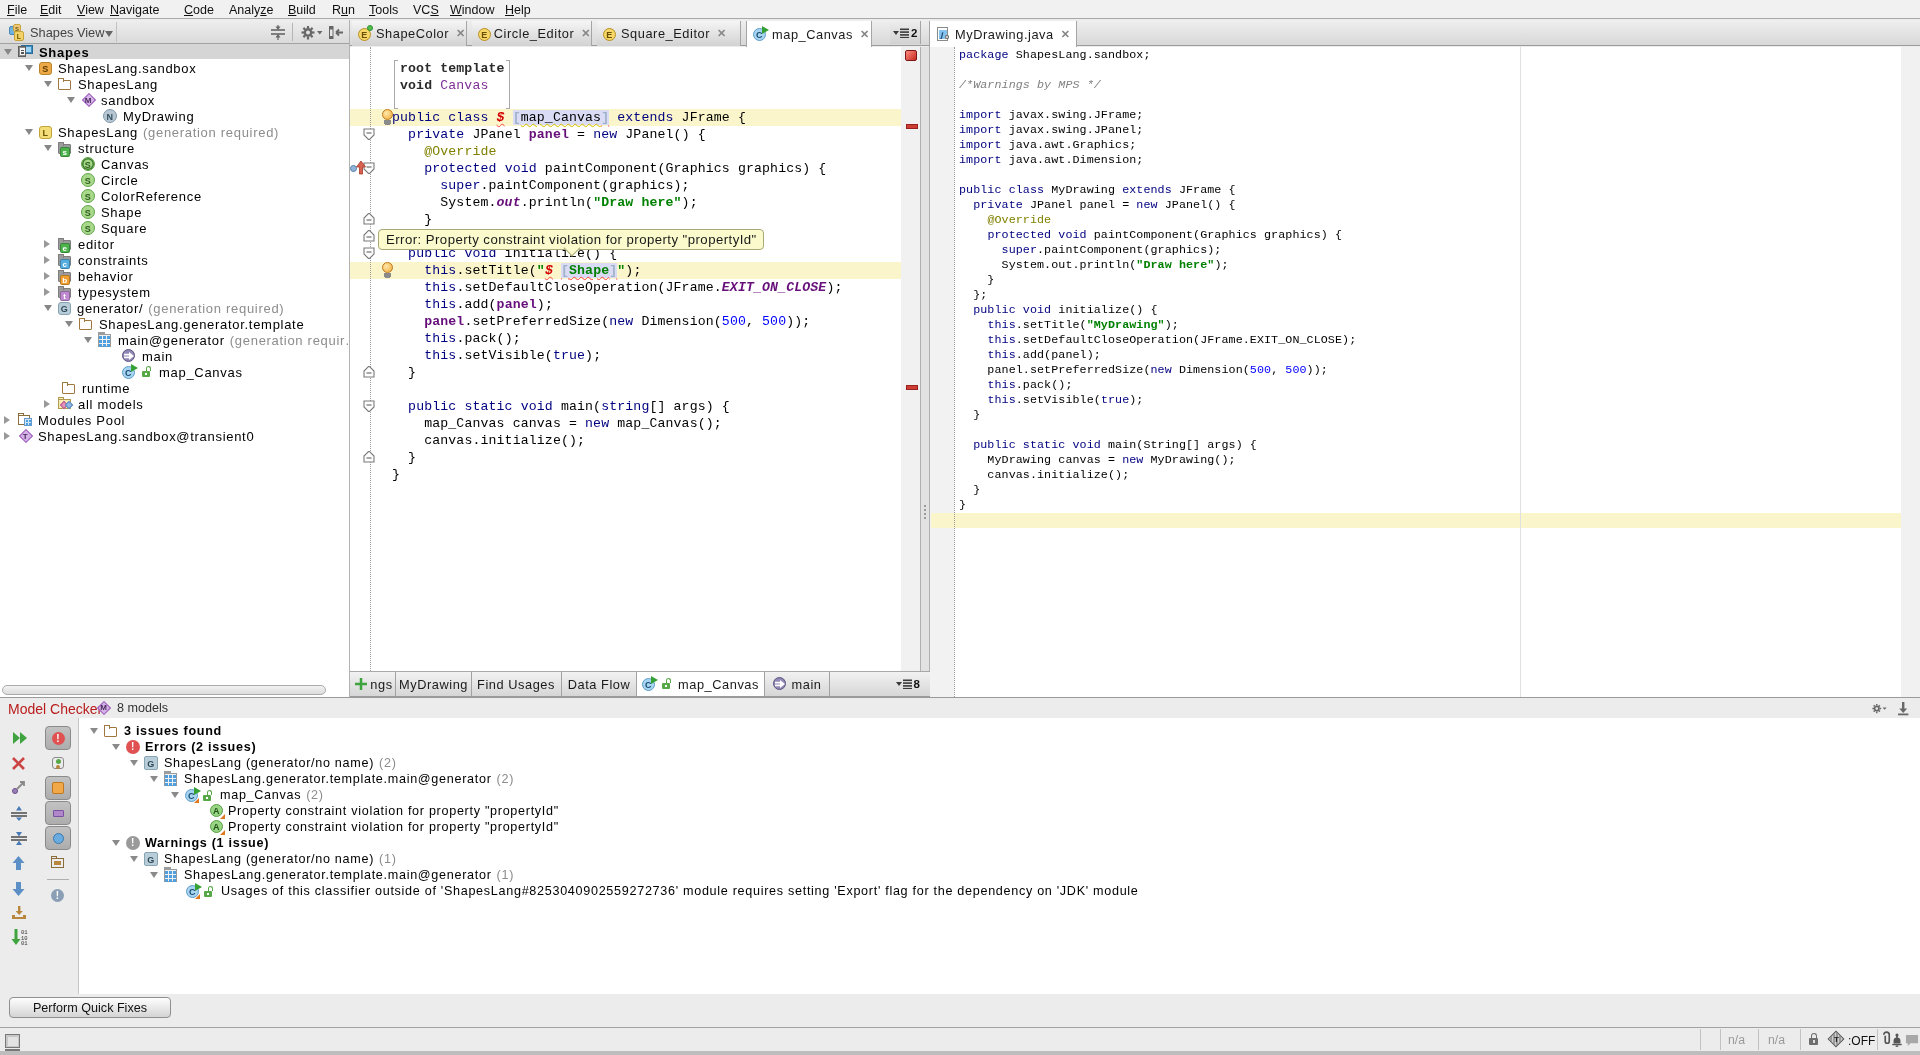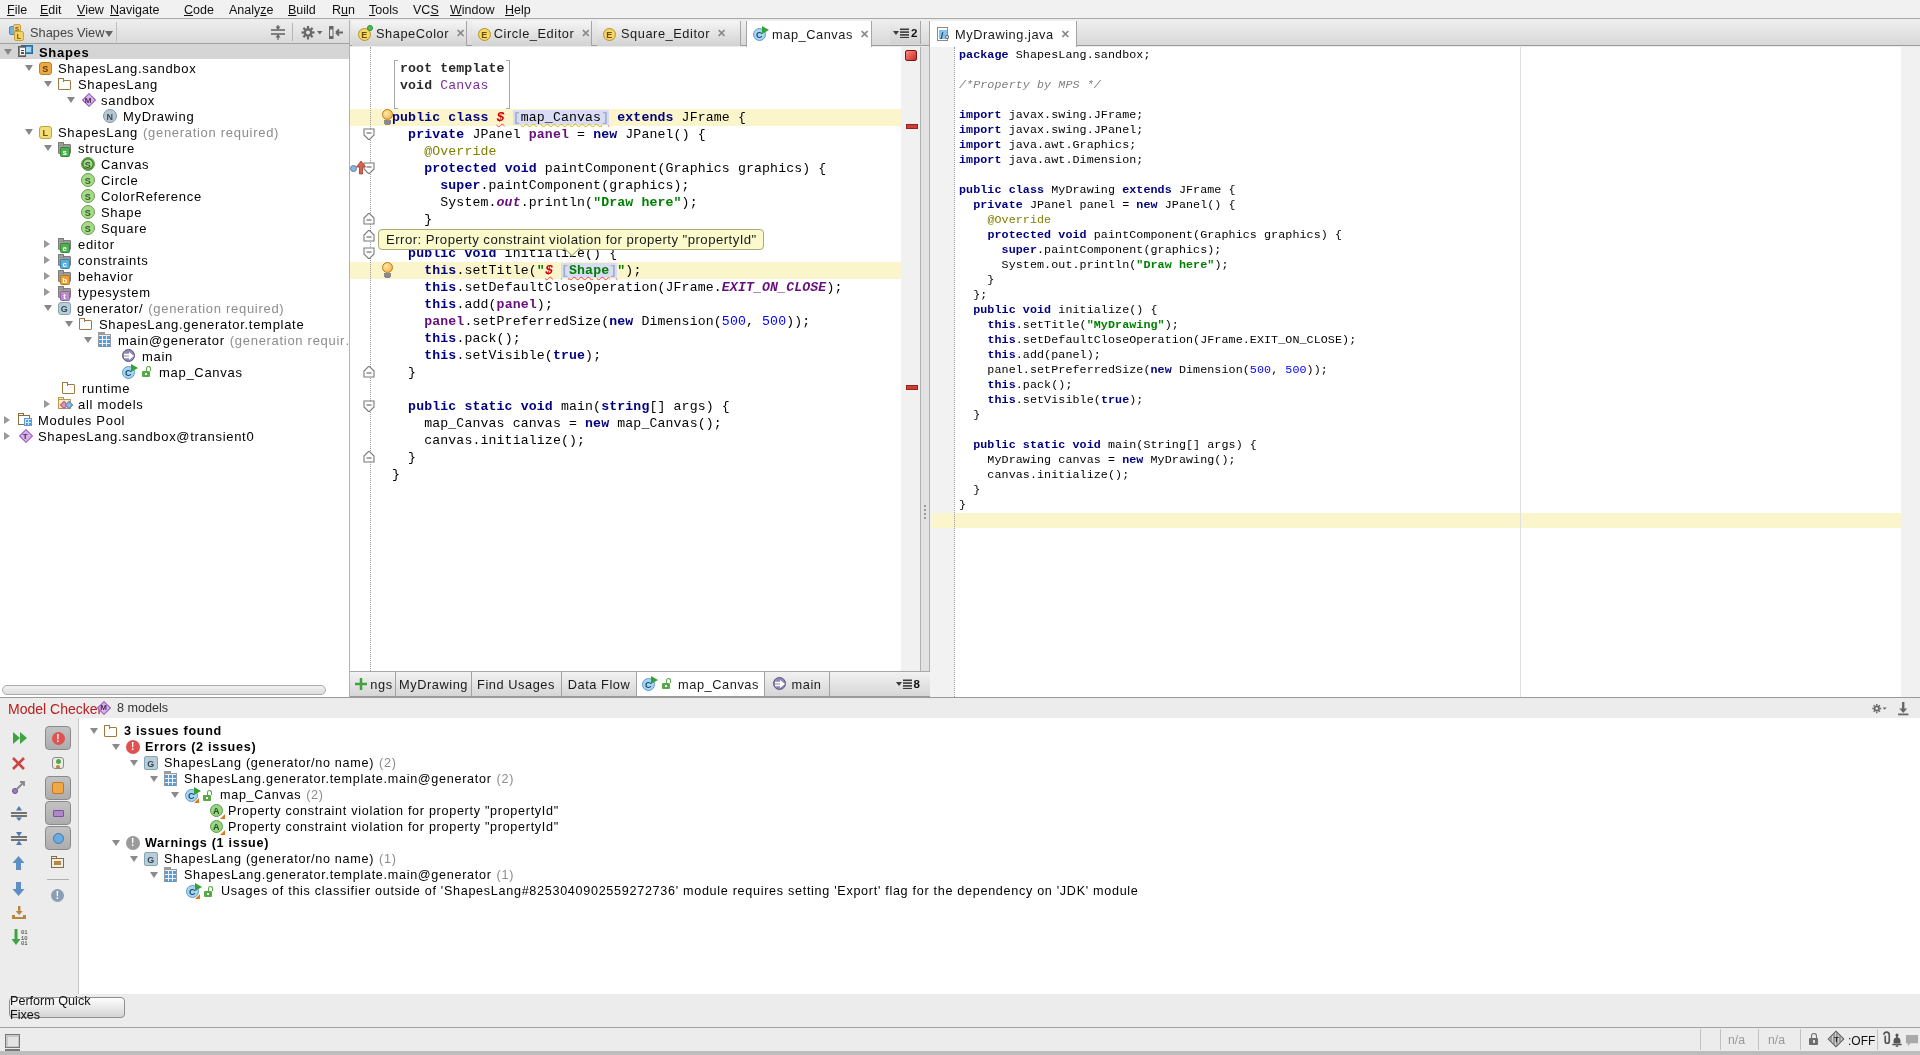--- a/index.html
+++ b/index.html
@@ -19,21 +19,21 @@
 .lic{display:inline-block;width:14px;height:14px;border-radius:3px;font:bold 9px "Liberation Sans";text-align:center;line-height:14px}
 
 .trow{position:absolute;height:16px;display:flex;align-items:center;font-size:13px;letter-spacing:0.7px;color:#000;white-space:nowrap}
 .tri-d{width:0;height:0;border-left:4.5px solid transparent;border-right:4.5px solid transparent;border-top:6px solid #878787;display:inline-block}
 .tri-r{width:0;height:0;border-top:4.5px solid transparent;border-bottom:4.5px solid transparent;border-left:6px solid #9a9a9a;display:inline-block}
 .gray{color:#8c8c8c}
 
 pre{font-family:"Liberation Mono",monospace;white-space:pre}
 #mcode{left:392px;top:108.5px;font-size:13.2px;line-height:17px;letter-spacing:0.13px}
 #rcode{left:959px;top:48px;font-size:11.7px;line-height:15px;letter-spacing:0.08px}
-.k{color:#000080;font-weight:bold}
+.k{color:#000080;font-weight:normal}
 .s{color:#008000;font-weight:bold}
 .n{color:#0000ff}
 .f{color:#660e7a;font-weight:bold}
 .sf{color:#660e7a;font-weight:bold;font-style:italic}
 .an{color:#808000}
 .cm{color:#808080;font-style:italic}
 .errc{color:#d40000;font-weight:bold;font-style:italic}
 .cell{background:#d9dcf4}
 .cbr{color:#9fb2c9;background:#d9dcf4;font-weight:bold}
 .wr{text-decoration:underline wavy #ff4040 1px;text-underline-offset:2px}
@@ -398,21 +398,21 @@
     </svg>
 <div class="ab" style="left:913.5px;top:678px;font:bold 11.5px 'Liberation Sans';color:#111;z-index:5">8</div>
 <div class="ab" style="left:930px;top:47px;width:990px;height:650px;background:#fff"></div>
 <div class="ab" style="left:930px;top:47px;width:24px;height:650px;background:#f2f2f2"></div>
 <div class="ab band" style="left:931px;top:513px;width:970px;height:15px"></div>
 <div class="ab" style="left:954px;top:47px;width:0;height:650px;border-left:1px dotted #9a9a9a"></div>
 <div class="ab" style="left:1520px;top:47px;width:1px;height:650px;background:#e0e0e0"></div>
 <div class="ab" style="left:1901px;top:47px;width:19px;height:650px;background:#f1f1f1"></div>
 <pre class="ab" id="rcode"><span class="k">package</span> ShapesLang.sandbox;
 
-<span class="cm">/*Property by MPS */</span>
+<span class="cm">/*Warnings by MPS */</span>
 
 <span class="k">import</span> javax.swing.JFrame;
 <span class="k">import</span> javax.swing.JPanel;
 <span class="k">import</span> java.awt.Graphics;
 <span class="k">import</span> java.awt.Dimension;
 
 <span class="k">public class</span> MyDrawing <span class="k">extends</span> JFrame {
   <span class="k">private</span> JPanel panel = <span class="k">new</span> JPanel() {
     <span class="an">@Override</span>
     <span class="k">protected void</span> paintComponent(Graphics graphics) {
@@ -609,21 +609,21 @@
       </span>ShapesLang.generator.template.main@generator <span class="gray" style="margin-left:5px">(1)</span></div>
 <div class="trow" style="left:186px;top:883px;font-size:12.6px"><span style="position:relative;display:inline-block;width:15px;height:15px;margin-right:2px">
         <span style="position:absolute;width:13px;height:13px;top:1px;border-radius:50%;background:#a6d4f2;border:1px solid #5d9cc8;font:bold 9px 'Liberation Sans';color:#1a4a6b;text-align:center;line-height:12px;display:inline-block">C</span>
         <span style="position:absolute;left:9px;top:-1px;width:0;height:0;border-left:7px solid #35a135;border-top:4px solid transparent;border-bottom:4px solid transparent"></span>
         <span style="position:absolute;left:9px;top:10px;width:0;height:0;border-left:5px solid transparent;border-bottom:5px solid #e07820"></span>
       </span><span style="position:relative;display:inline-block;width:12px;height:15px;margin-right:6px">
         <span style="position:absolute;left:1px;top:7px;width:8px;height:6px;background:#57a846;border-radius:1px"></span>
         <span style="position:absolute;left:5px;top:2px;width:5px;height:5px;border:1.5px solid #57a846;border-bottom:none;border-radius:3px 3px 0 0"></span>
         <span style="position:absolute;left:4px;top:9px;width:2px;height:2px;background:#fff"></span>
       </span>Usages of this classifier outside of 'ShapesLang#8253040902559272736' module requires setting 'Export' flag for the dependency on 'JDK' module</div>
-<div class="ab" style="left:9px;top:997px;width:116px;height:21px;background:linear-gradient(#fefefe,#d4d4d4);border:1px solid #8f8f8f;border-radius:4px;display:flex;align-items:center;justify-content:center;font-size:12.6px;color:#111">Perform Quick Fixes</div>
+<div class="ab" style="left:9px;top:997px;width:162px;height:21px;background:linear-gradient(#fefefe,#d4d4d4);border:1px solid #8f8f8f;border-radius:4px;display:flex;align-items:center;justify-content:center;font-size:12.6px;color:#111">Perform Quick Fixes</div>
 <div class="ab" style="left:0;top:1027px;width:1920px;height:1px;background:#a2a2a2"></div>
 <div class="ab" style="left:0;top:1028px;width:1920px;height:23px;background:#ececec"></div>
 <div class="ab" style="left:0;top:1051px;width:1920px;height:4px;background:#bdbdbd"></div>
 <div class="ab" style="left:5px;top:1034px;width:15px;height:14px;border:1.5px solid #787878;background:#c8c8c8"></div>
 <div class="ab" style="left:7.5px;top:1036.5px;width:10px;height:9px;background:#e4e4e4"></div>
 <div class="ab" style="left:5px;top:1049px;width:15px;height:1.5px;background:#787878"></div>
 <div class="ab" style="left:1700px;top:1029px;width:1px;height:21px;background:#c2c2c2"></div>
 <div class="ab" style="left:1720px;top:1029px;width:1px;height:21px;background:#c2c2c2"></div>
 <div class="ab" style="left:1758px;top:1029px;width:1px;height:21px;background:#c2c2c2"></div>
 <div class="ab" style="left:1800px;top:1029px;width:1px;height:21px;background:#c2c2c2"></div>

